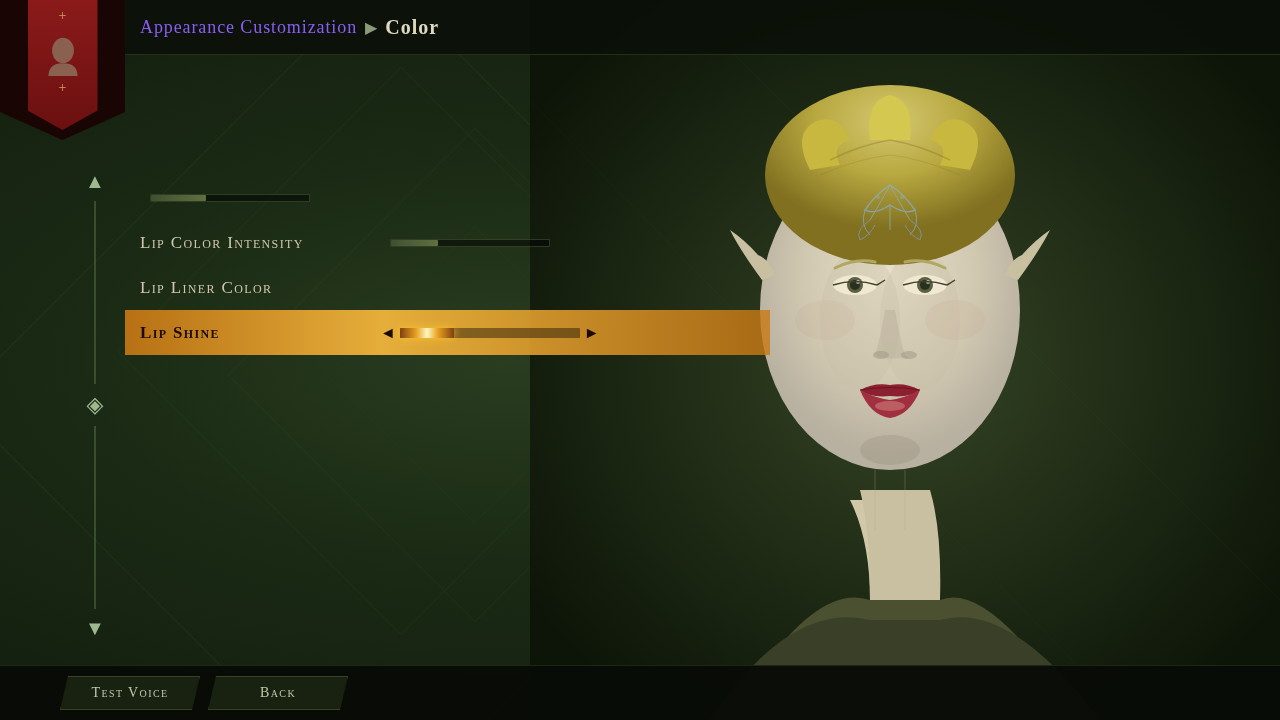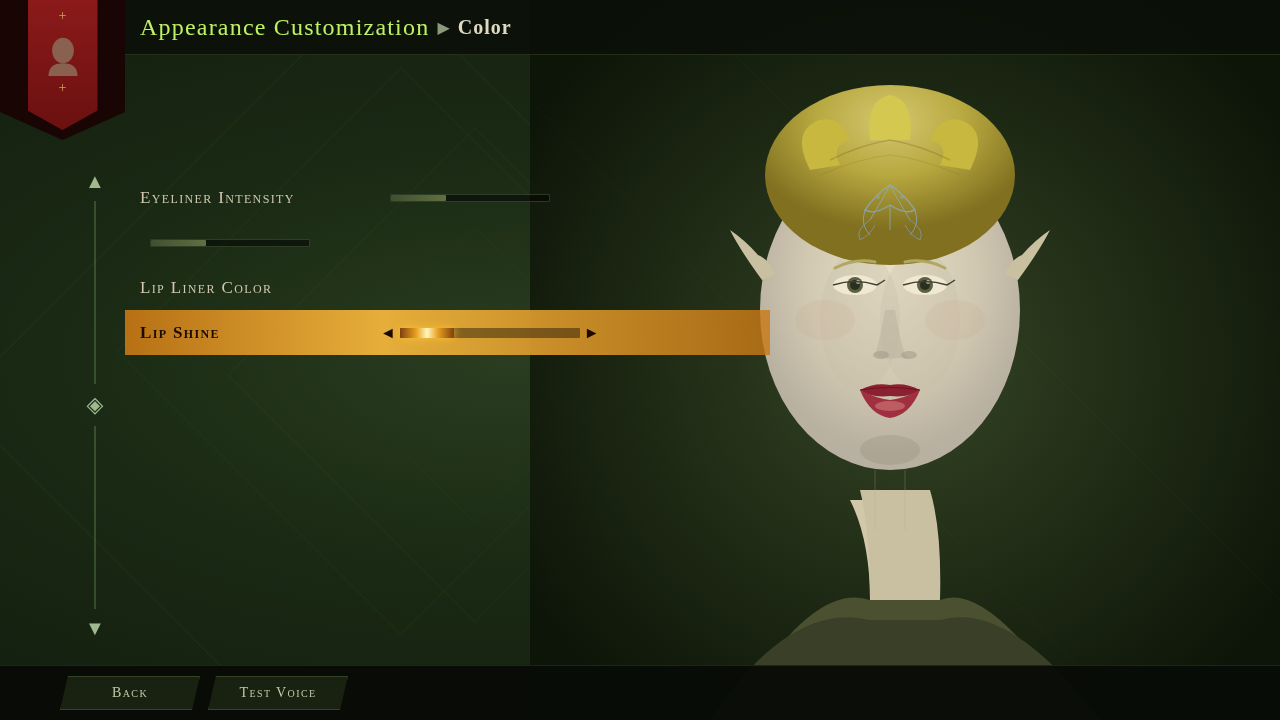--- a/index.html
+++ b/index.html
@@ -113,22 +113,22 @@
       margin-top: 4px;
     }
 
     .breadcrumb {
       display: flex;
       align-items: center;
       gap: 8px;
     }
 
     .breadcrumb-parent {
-      color: #bef264;
-      font-size: 24px;
+      color: #8b5cf6;
+      font-size: 18px;
       letter-spacing: 0.05em;
     }
 
     .breadcrumb-arrow {
       color: #8a9a7a;
       font-size: 16px;
     }
 
     .breadcrumb-current {
       color: #e0d8c0;
@@ -394,39 +394,39 @@
 <div class="sidebar">
   <span class="nav-up">▲</span>
   <div class="nav-line"></div>
   <span class="nav-diamond">◈</span>
   <div class="nav-line"></div>
   <span class="nav-down">▼</span>
 </div>
 
 <div class="main-content">
 
-  <div class="menu-item">
-    <span class="menu-label">Eyeliner Intensity</span>
-    <div class="slider-container">
-      <div class="slider-track">
-        <div class="slider-fill dim" style="width:35%"></div>
-      </div>
-    </div>
-  </div>
 
 
   <div class="menu-item">
     <div class="slider-container">
       <div class="slider-track">
         <div class="slider-fill dim" style="width:35%"></div>
       </div>
     </div>
   </div>
 
 
+  <div class="menu-item">
+    <span class="menu-label">Lip Color Intensity</span>
+    <div class="slider-container">
+      <div class="slider-track">
+        <div class="slider-fill dim" style="width:30%"></div>
+      </div>
+    </div>
+  </div>
 
   <div class="menu-item">
     <span class="menu-label">Lip Liner Color</span>
   </div>
 
   <div class="menu-item selected">
     <span class="menu-label">Lip Shine</span>
     <div class="selected-slider">
       <span class="slider-arrow">◄</span>
       <div class="selected-track">
@@ -541,15 +541,15 @@
       <ellipse cx="425" cy="320" rx="30" ry="20" fill="rgba(200,160,140,0.15)"></ellipse>
 
       <line x1="345" y1="470" x2="345" y2="530" stroke="rgba(180,170,150,0.3)" stroke-width="1"></line>
       <line x1="375" y1="470" x2="375" y2="530" stroke="rgba(180,170,150,0.3)" stroke-width="1"></line>
 
     </svg>
   </div>
 </div>
 
 <div class="bottom-bar">
+  <button class="bottom-btn">Test Voice</button>
   <button class="bottom-btn">Back</button>
-  <button class="bottom-btn">Test Voice</button>
 </div>
 
 </body></html>

